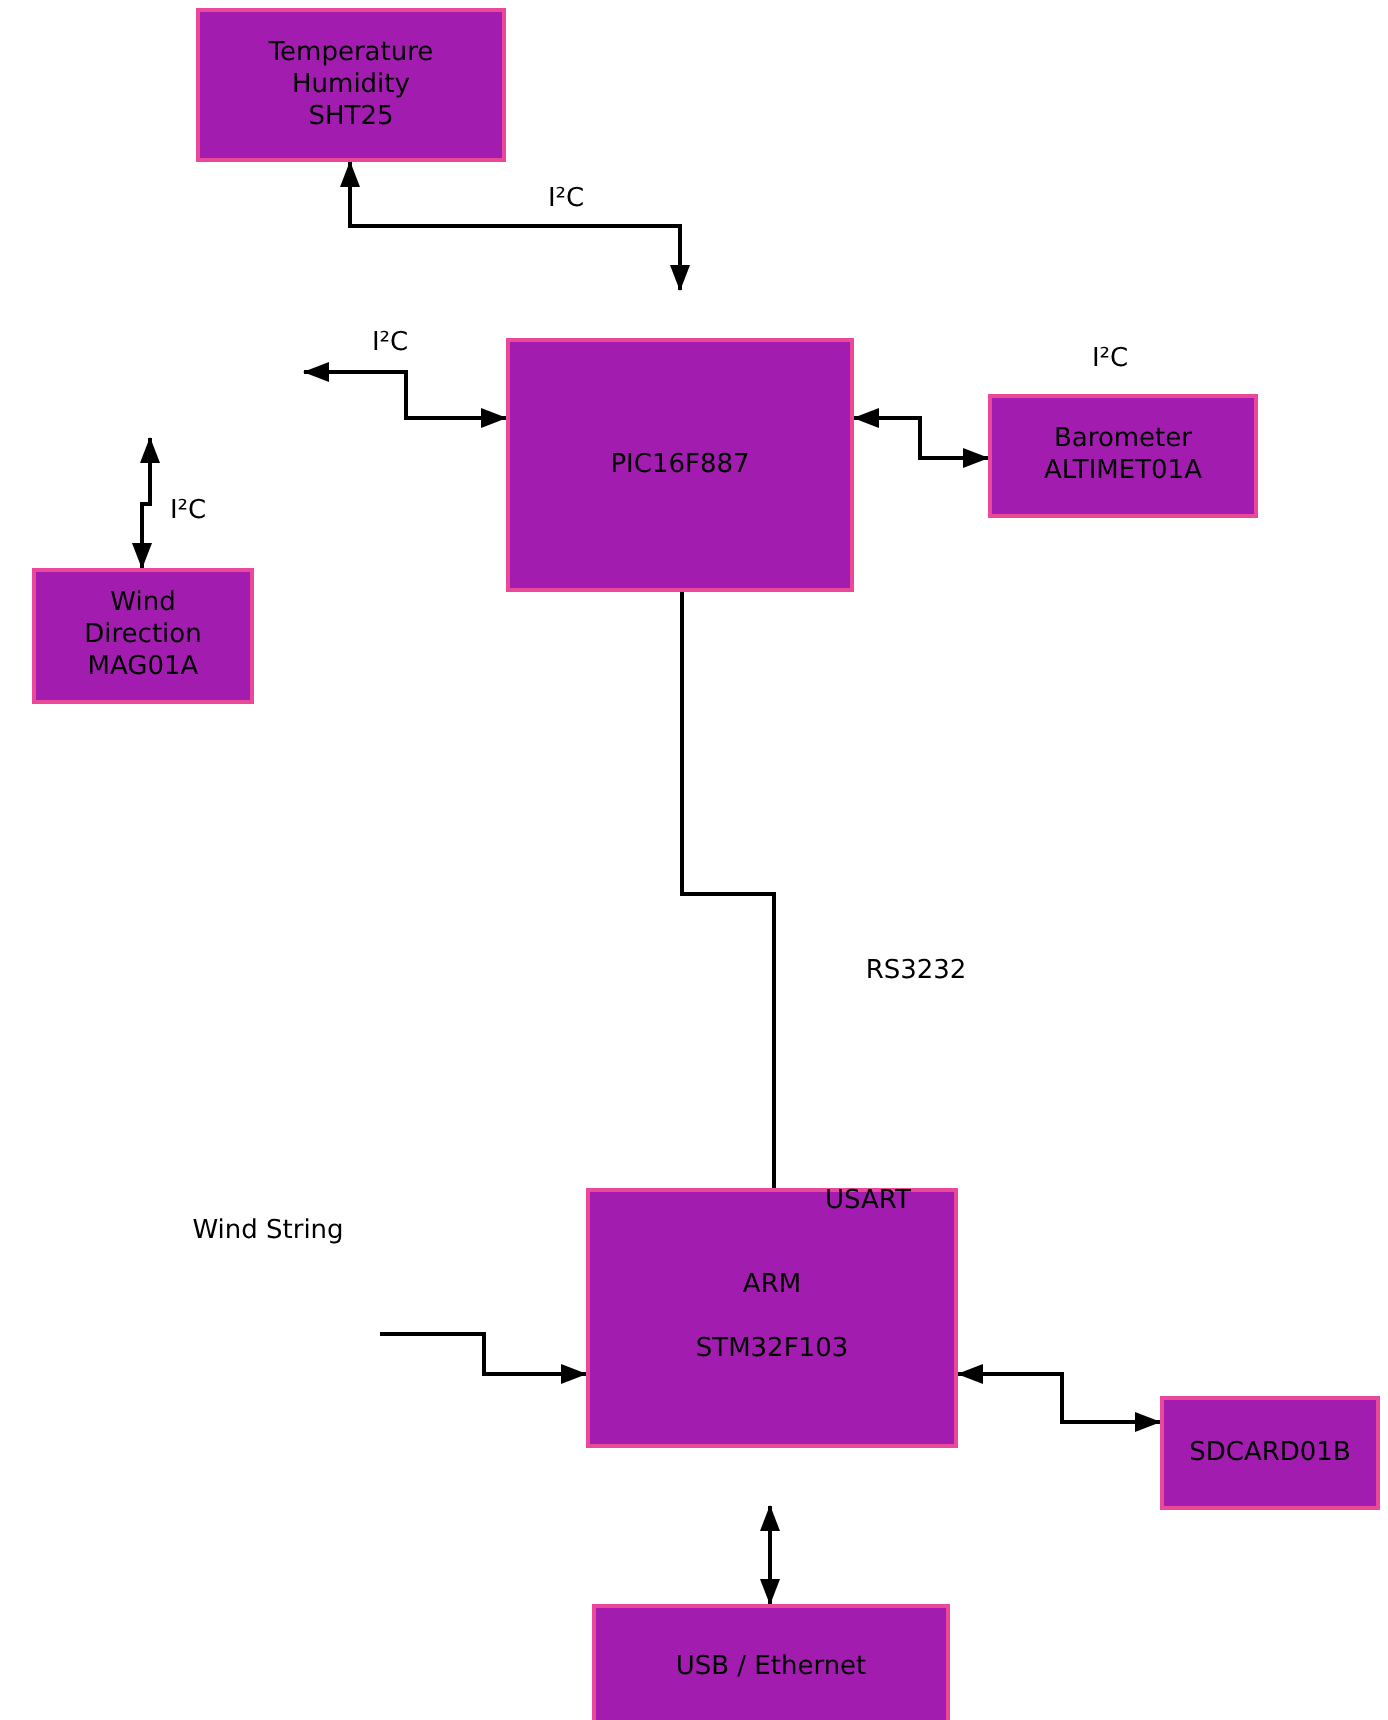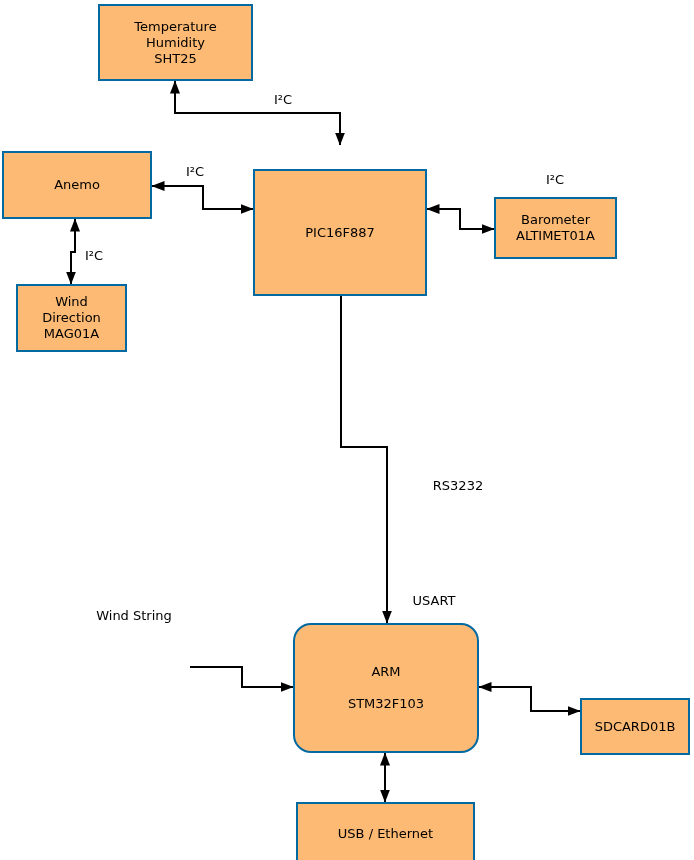--- a/index.html
+++ b/index.html
@@ -19,22 +19,22 @@
   svg.wires {
     position: absolute;
     left: 0;
     top: 0;
     width: 694px;
     height: 860px;
   }
   .node {
     position: absolute;
     box-sizing: border-box;
-    background: #fdba74;
-    border: 2px solid #0369a1;
+    background: #a21caf;
+    border: 2px solid #ec4899;
     display: flex;
     flex-direction: column;
     align-items: center;
     justify-content: center;
     text-align: center;
     font-size: 13px;
     line-height: 16px;
   }
   .node-arm {
     row-gap: 16px;
@@ -72,41 +72,38 @@
       <polyline points="385,753 385,802" marker-start="url(#as)" marker-end="url(#ae)"></polyline>
     </g>
   </svg>
 
   <div class="node" style="left:98px; top:4px; width:155px; height:77px;">
     <div>Temperature</div>
     <div>Humidity</div>
     <div>SHT25</div>
   </div>
 
-  <div class="node" style="left:2px; top:151px; width:150px; height:68px;">
-    <div>Anemo</div>
-  </div>
 
   <div class="node" style="left:16px; top:284px; width:111px; height:68px;">
     <div>Wind</div>
     <div>Direction</div>
     <div>MAG01A</div>
   </div>
 
   <div class="node" style="left:253px; top:145px; width:174px; height:127px;margin-top:24px;">
     <div>PIC16F887</div>
   </div>
 
-  <div class="node" style="left:494px; top:197px; width:123px; height:62px;">
+  <div class="node" style="left:494px; top:197px; width:135px; height:62px;">
     <div>Barometer</div>
     <div>ALTIMET01A</div>
   </div>
 
 
-  <div class="node node-arm" style="left:293px; top:623px; width:186px; height:130px;border-radius:18px;">
+  <div class="node node-arm" style="left:293px; top:594px; width:186px; height:130px;">
     <div>ARM</div>
     <div>STM32F103</div>
   </div>
 
   <div class="node" style="left:580px; top:683px; width:110px; height:57px;margin-top:15px;">
     <div>SDCARD01B</div>
   </div>
 
   <div class="node" style="left:296px; top:802px; width:179px; height:64px;">
     <div>USB / Ethernet</div>

